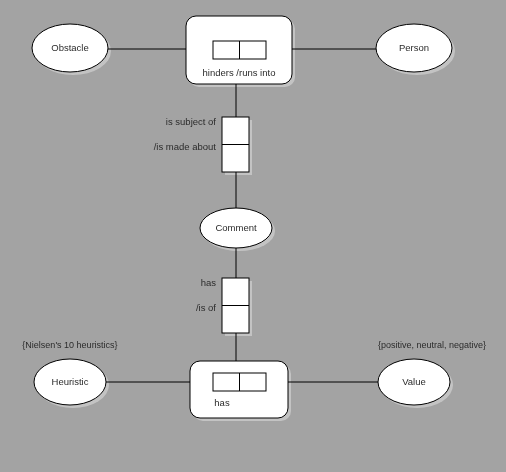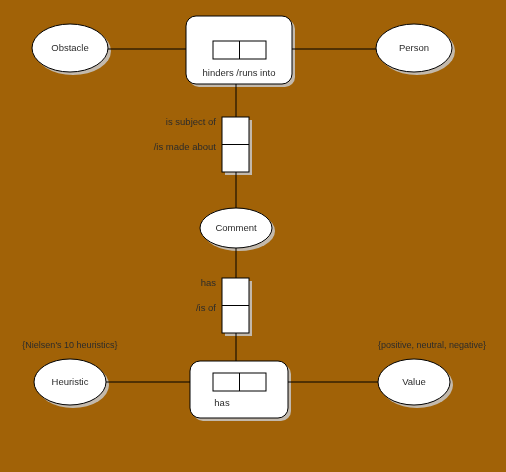--- a/index.html
+++ b/index.html
@@ -10,21 +10,21 @@
   body {
     width: 506px;
     height: 472px;
     font-family: "Liberation Sans", sans-serif;
     overflow: hidden;
   }
   #diagram-canvas {
     position: relative;
     width: 506px;
     height: 472px;
-    background: #a16207;
+    background: #a3a3a3;
   }
   svg.diagram-svg {
     position: absolute;
     top: 0;
     left: 0;
     width: 506px;
     height: 472px;
   }
   .node-label {
     font-family: "Liberation Sans", sans-serif;

